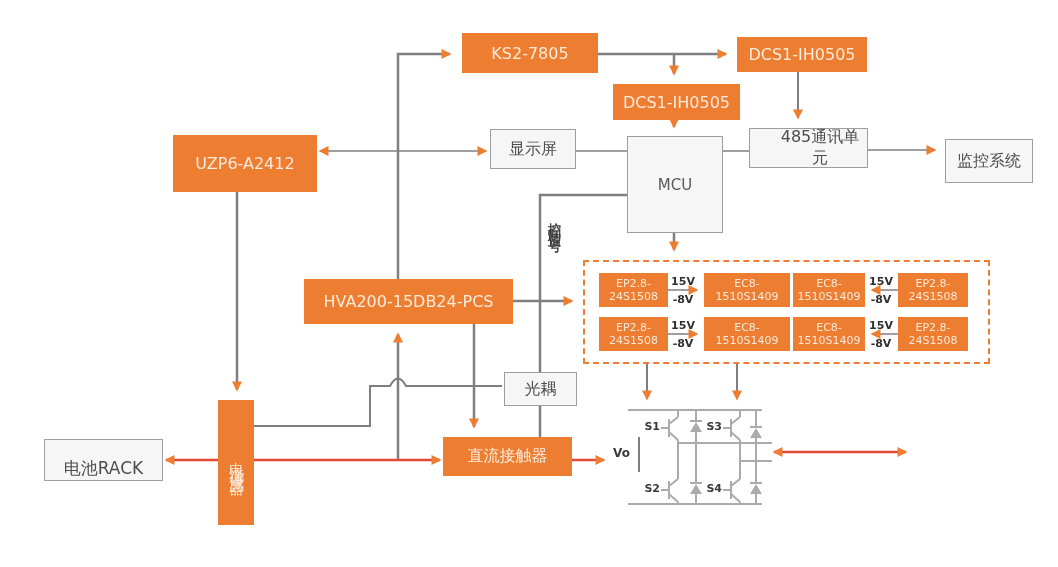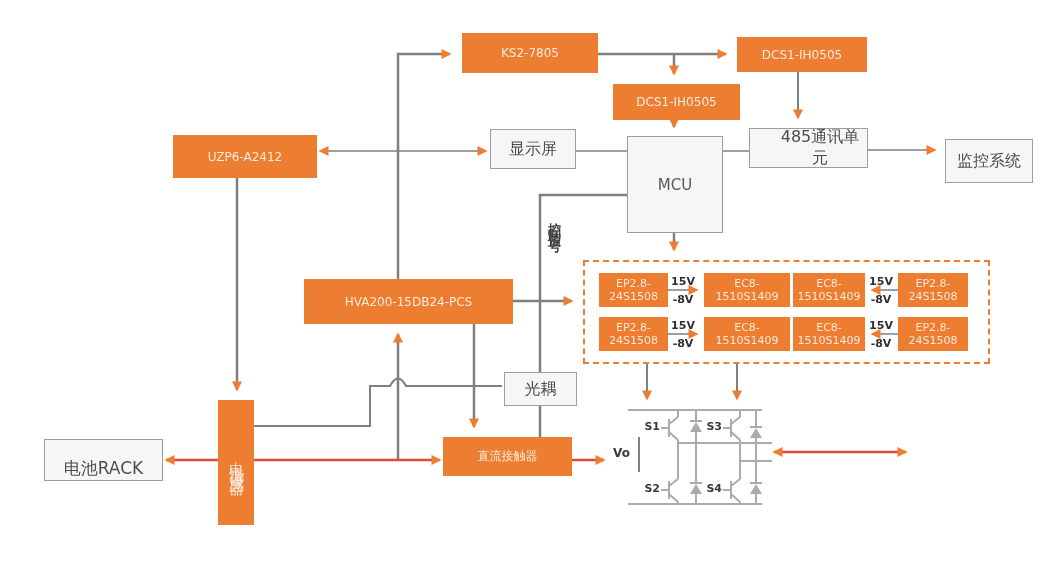--- a/index.html
+++ b/index.html
@@ -5,21 +5,21 @@
   html,body{margin:0;padding:0;background:#ffffff;}
   #canvas{
     position:relative;width:1058px;height:567px;background:#ffffff;overflow:hidden;
     font-family:"DejaVu Sans","Liberation Sans",sans-serif;
   }
   #wires{position:absolute;left:0;top:0;z-index:1;}
   .b{
     position:absolute;box-sizing:border-box;z-index:2;
     display:flex;align-items:center;justify-content:center;text-align:center;
   }
-  .orange{background:#ED7D31;color:#FBEBDC;font-size:12px;}
+  .orange{background:#ED7D31;color:#FBEBDC;font-size:16px;}
   .white{background:#F6F6F6;border:1.5px solid #9E9E9E;color:#4D4D4D;font-size:16px;}
   .mcu{font-size:15px;color:#595959;}
   .dashedbox{border:2px dashed #ED7D31;background:transparent;z-index:1;}
   .cell{
     background:#ED7D31;color:#FAE8D8;font-size:11px;line-height:13px;
     flex-direction:column;z-index:2;
   }
   .vlab{
     position:absolute;z-index:2;font-size:11px;font-weight:bold;color:#2F2F2F;
     text-align:center;line-height:13px;
@@ -125,21 +125,21 @@
     </div>
 
   <div class="b orange" style="left:737px;top:37px;width:130px;height:35px;">
       <span>DCS1-IH0505</span>
     </div>
 
   <div class="b orange" style="left:613px;top:84px;width:127px;height:36px;">
       <span>DCS1-IH0505</span>
     </div>
 
-  <div class="b orange" style="left:173px;top:135px;width:144px;height:43px;">
+  <div class="b orange" style="left:173px;top:135px;width:144px;height:57px;">
       <span>UZP6-A2412</span>
     </div>
 
   <div class="b white" style="left:490px;top:129px;width:86px;height:40px;">
       <span>显示屏</span>
     </div>
 
   <div class="b white mcu" style="left:627px;top:136px;width:96px;height:97px;">
       <span>MCU</span>
     </div>

